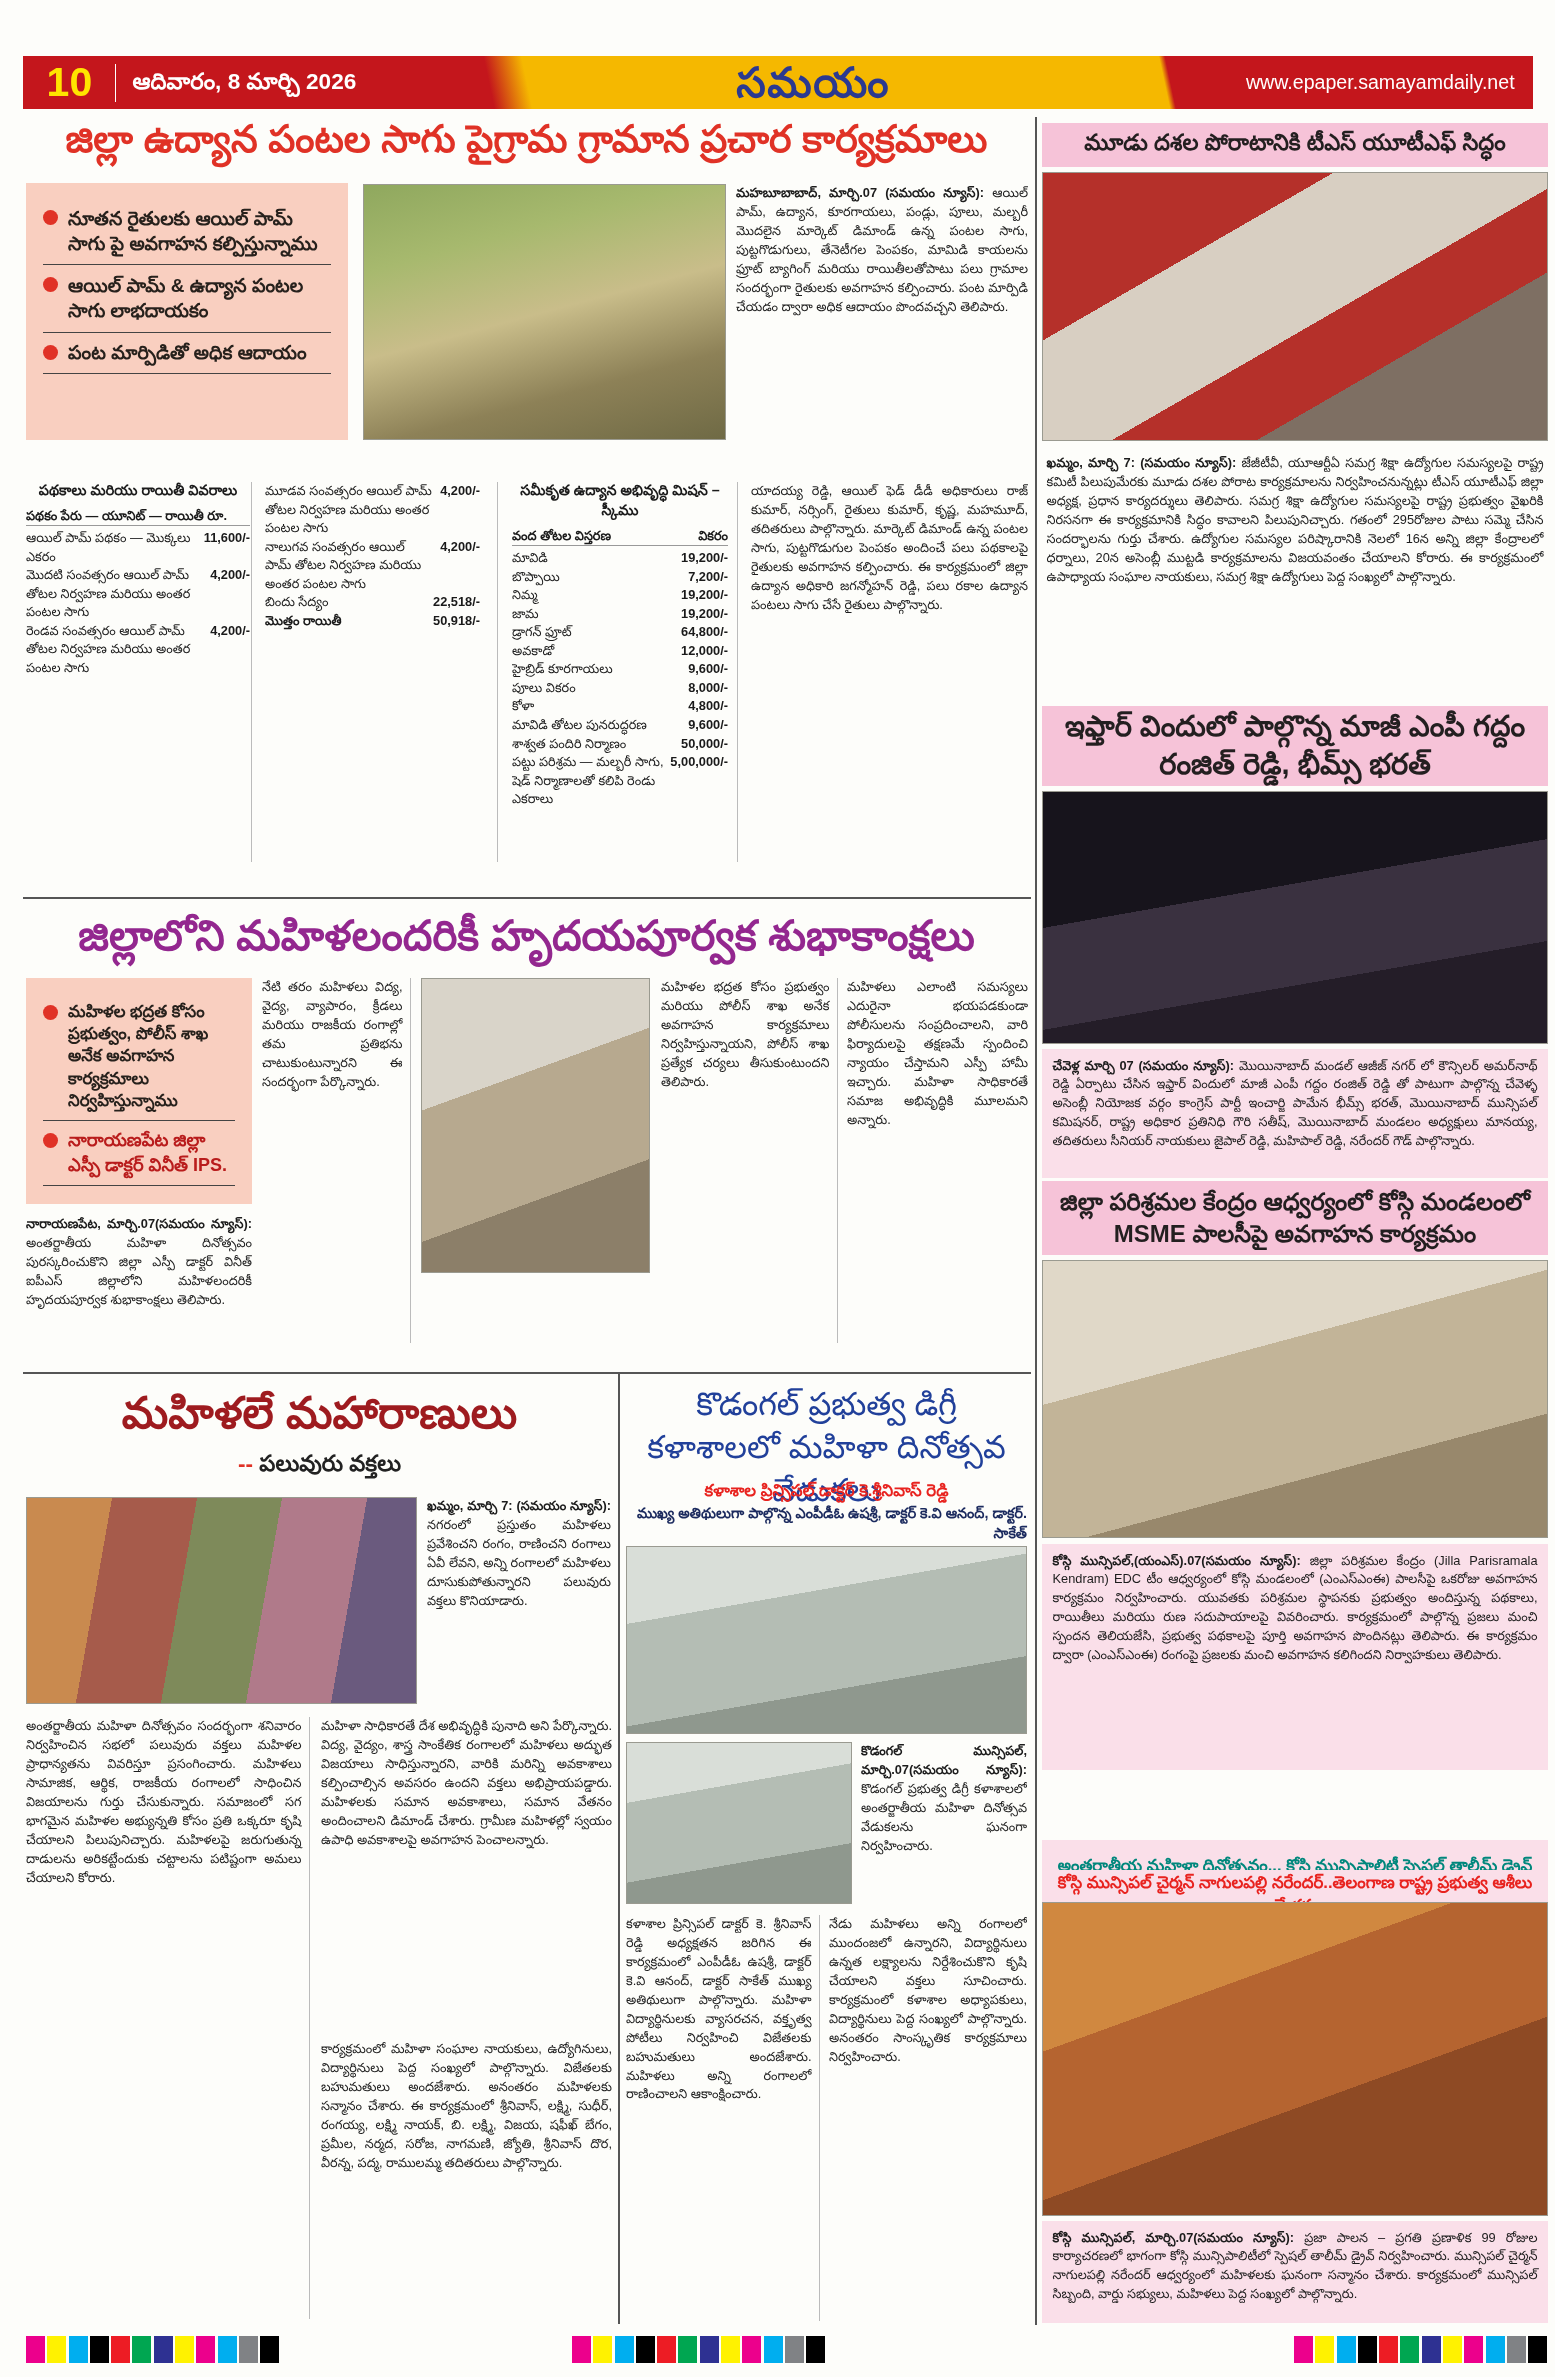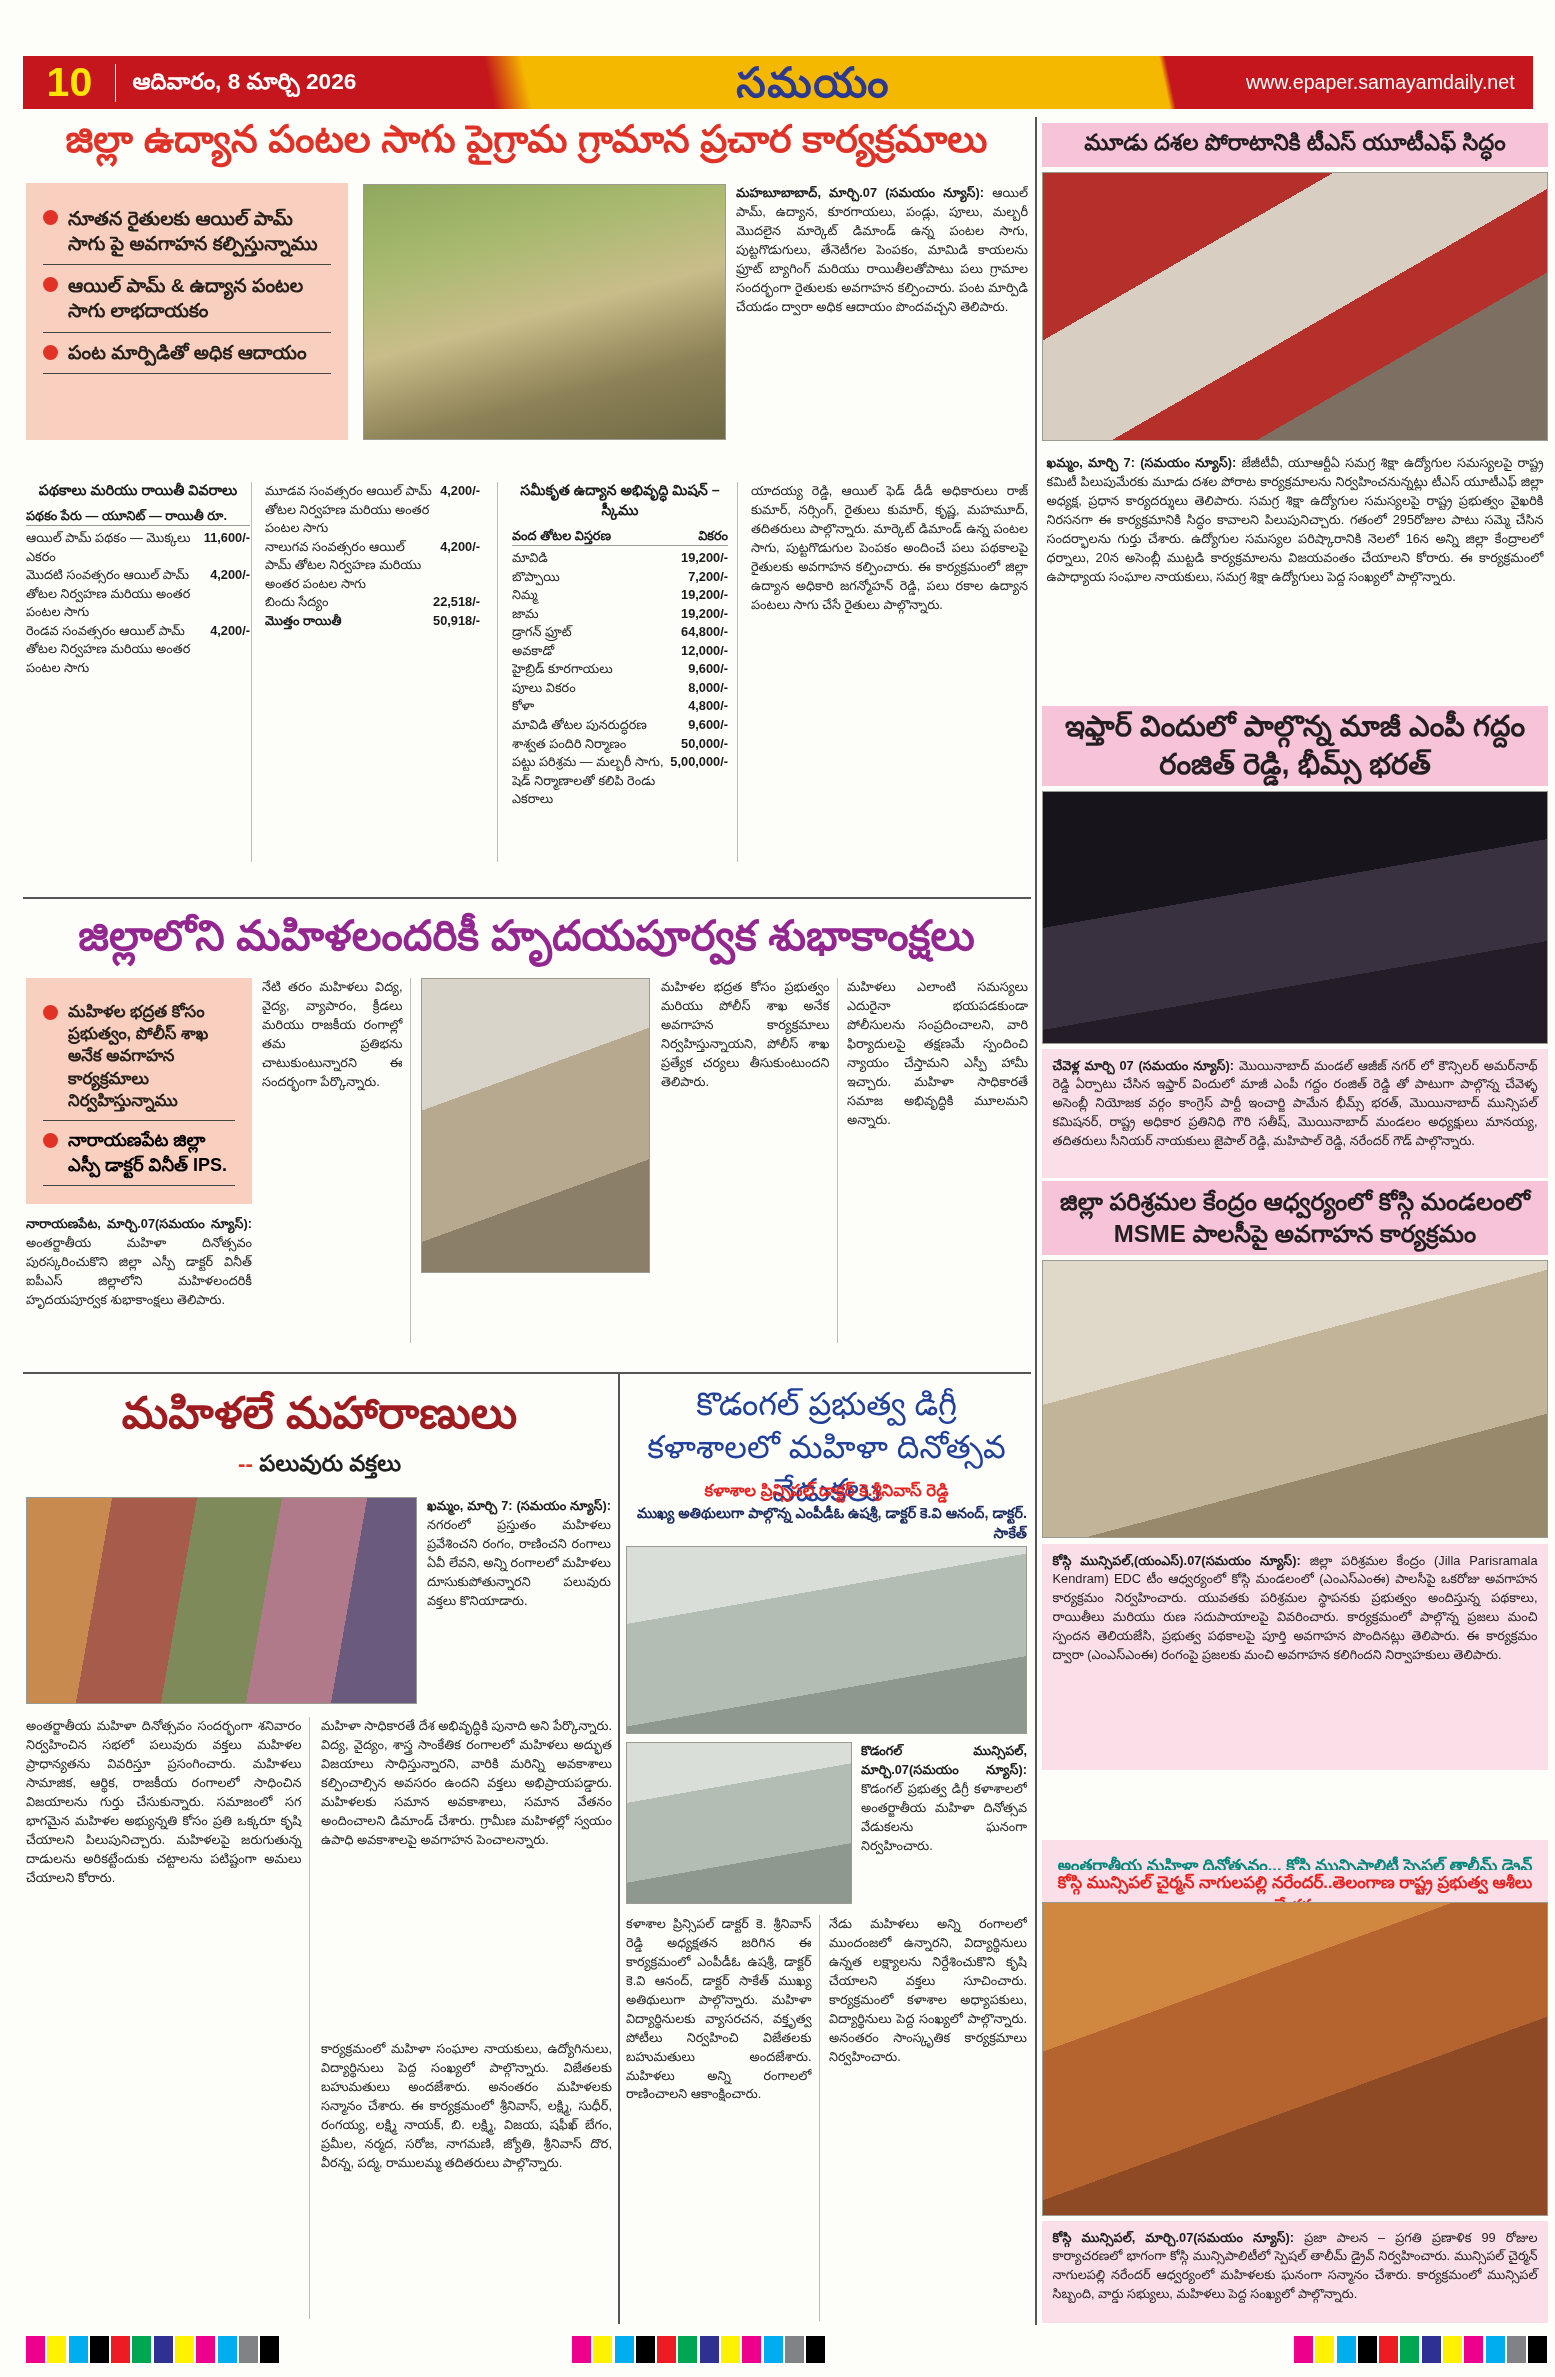--- a/index.html
+++ b/index.html
@@ -37,21 +37,21 @@
   .bullet-row:last-child{border-bottom:0.8px solid #444}
   .dot{flex:0 0 15px;width:15px;height:15px;border-radius:50%;background:#e03226;margin-top:4.5px}
   .bullet-text{font-size:19px;font-weight:bold;color:#27211c;line-height:1.35}
   .col{position:absolute;overflow:hidden}
   .sec-title{font-size:14.3px;font-weight:bold;text-align:center;margin-bottom:4.5px}
   .krow{display:flex;justify-content:space-between;font-size:12.8px;line-height:1.45;gap:6px}
   .krow .kv{white-space:nowrap;font-weight:bold}
   
   .a2-headline{position:absolute;left:26px;top:912px;width:1001px;text-align:center;
                font-size:42px;font-weight:bold;color:#93278f}
-  .sp-badge{font-size:18px;font-weight:bold;color:#000000}
+  .sp-badge{font-size:18px;font-weight:bold;color:#b91c1c}
   
   .queens-headline{position:absolute;left:26px;top:1388px;width:587px;text-align:center;
                    font-size:44px;font-weight:bold;color:#9e1b1f}
   .queens-sub{position:absolute;left:26px;top:1451px;width:587px;text-align:center;
               font-size:22.6px;font-weight:bold;color:#222}
   .queens-sub .dash{color:#e03226}
   .kod-headline{position:absolute;left:626px;top:1383px;width:401px;text-align:center;
                 font-size:32px;font-weight:normal;color:#21409a;line-height:1.35}
   .kod-sub-red{position:absolute;left:626px;top:1481px;width:401px;text-align:center;
                font-size:16.6px;font-weight:bold;color:#e8231f}

